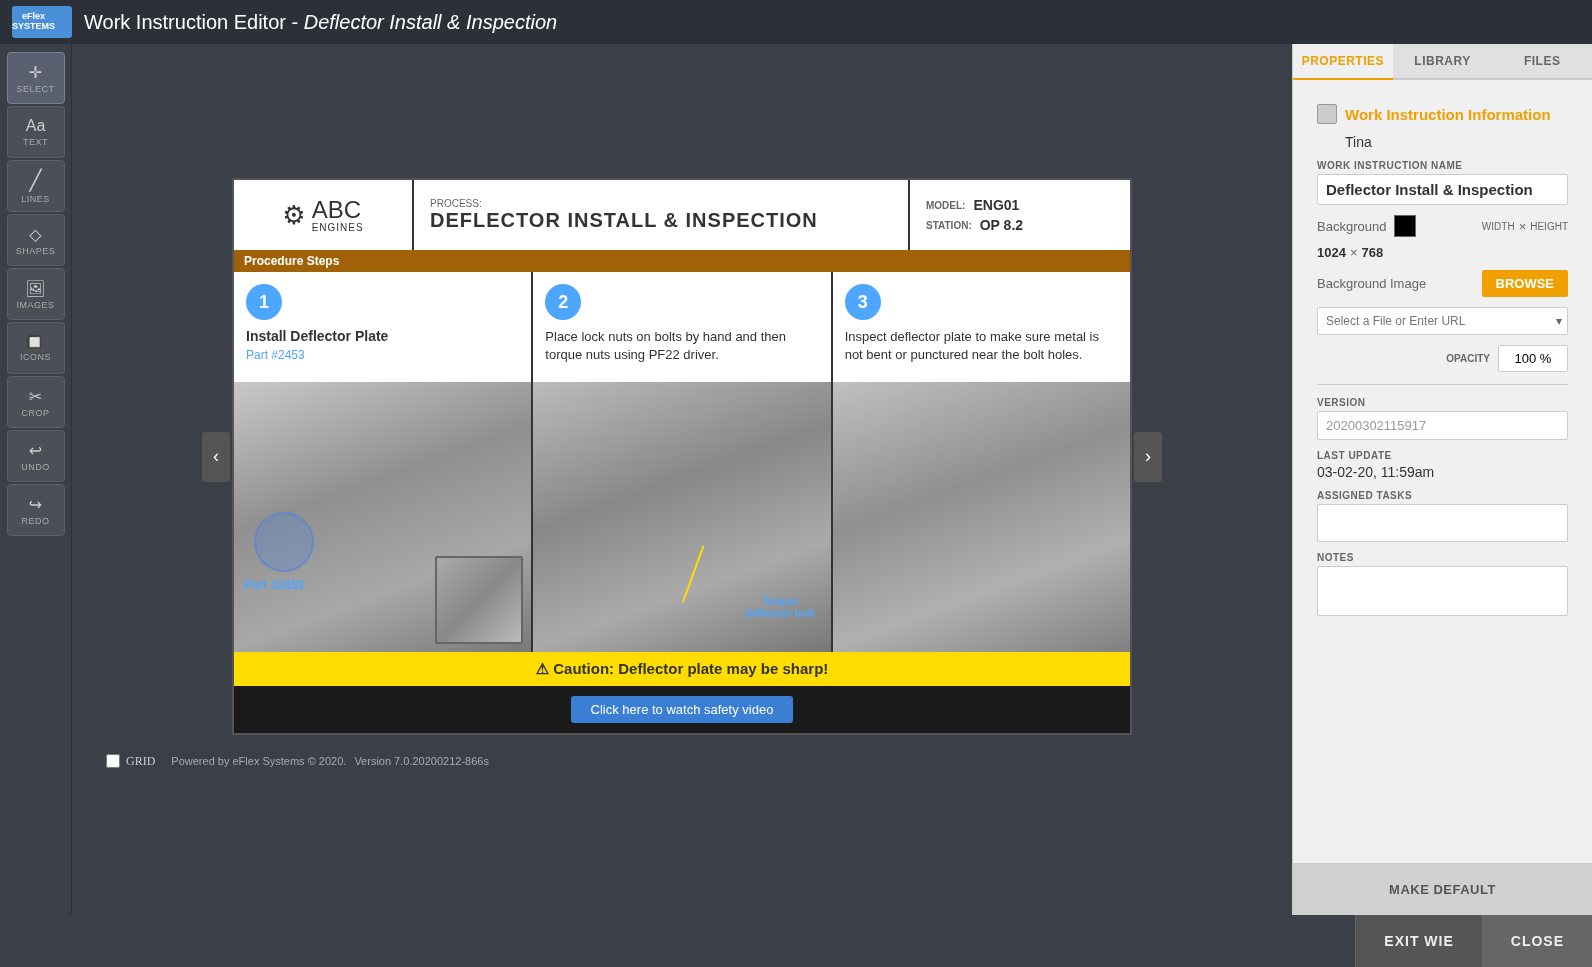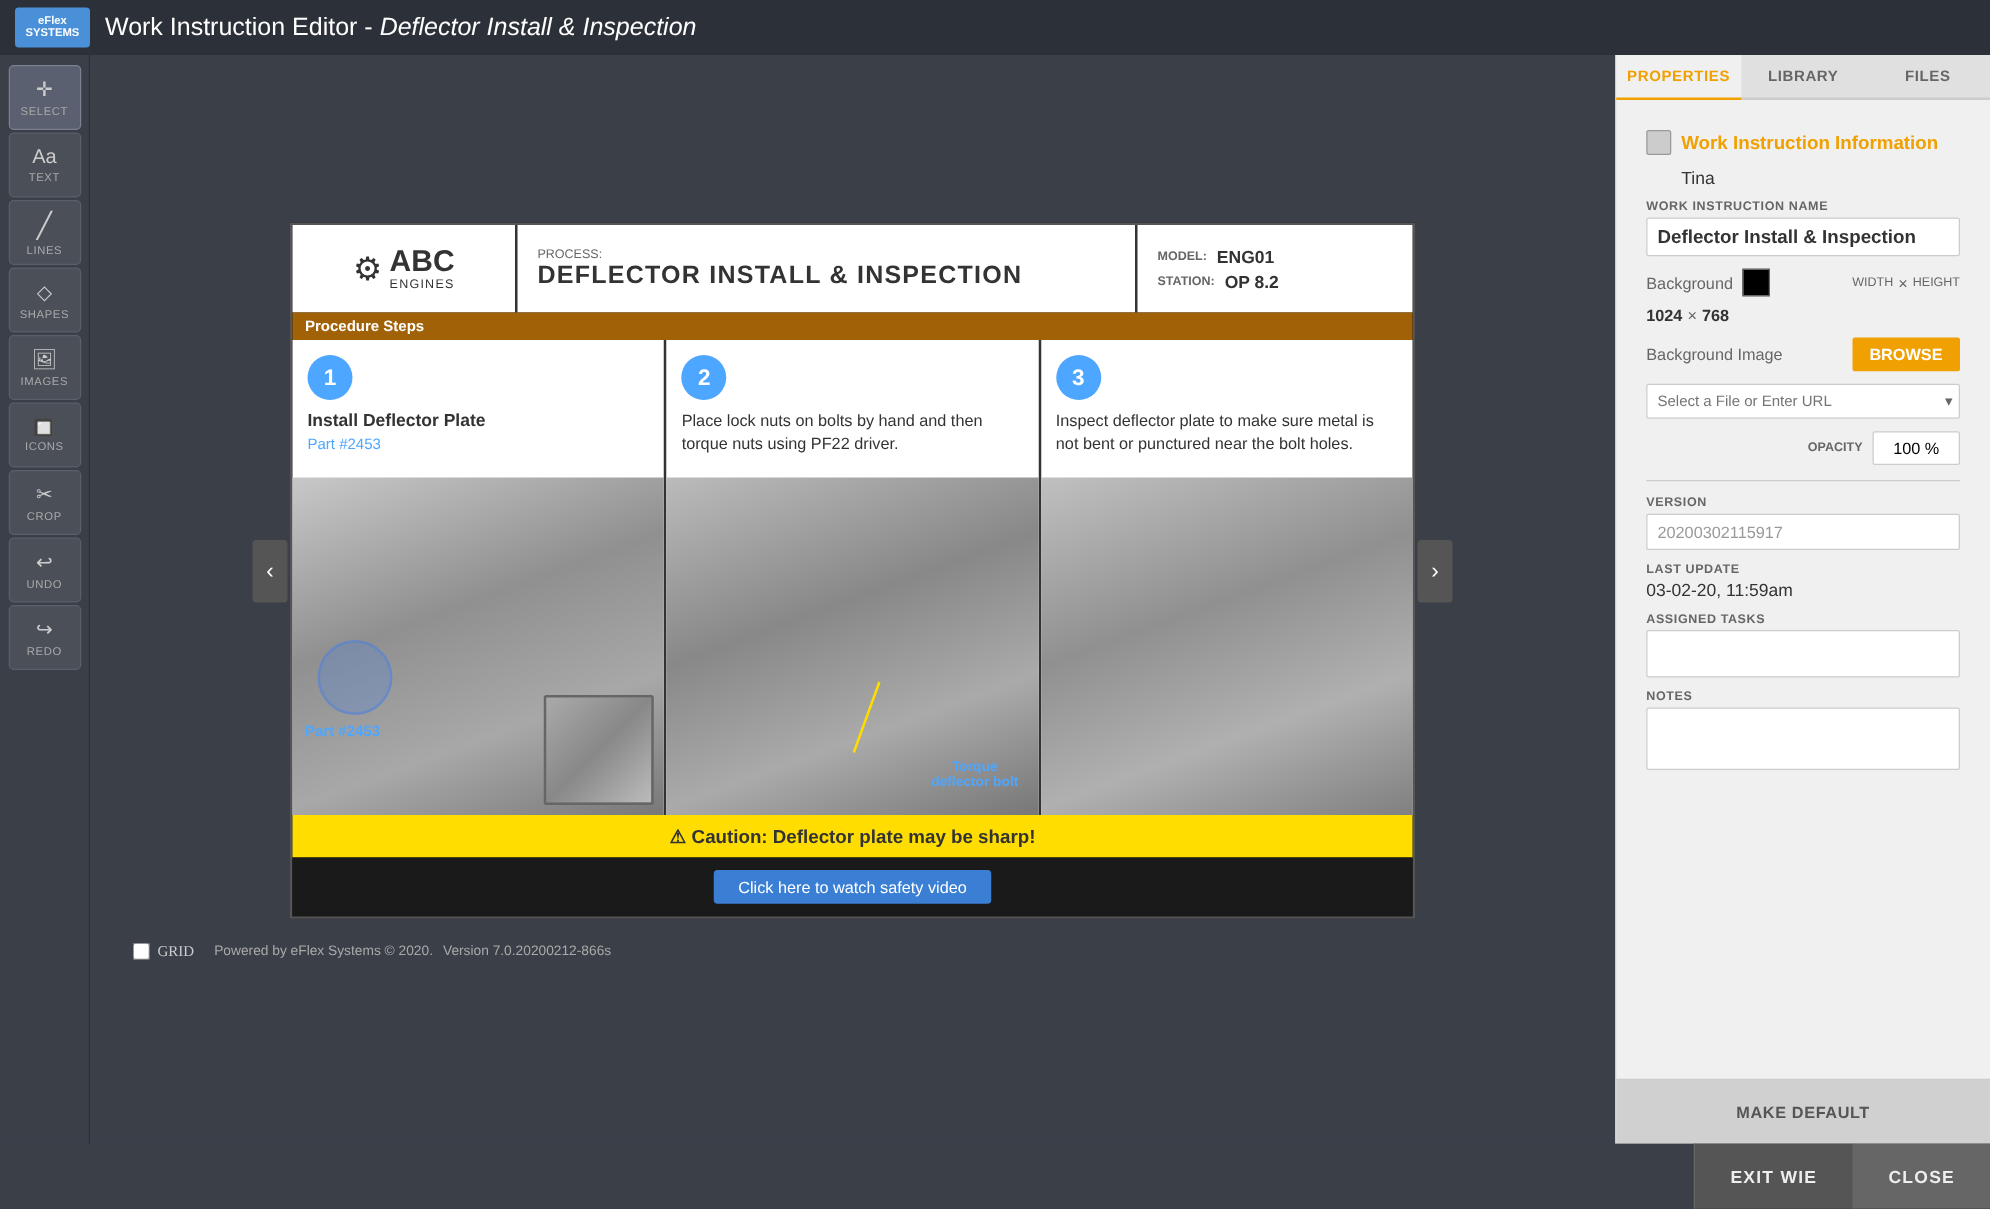--- a/index.html
+++ b/index.html
@@ -1,21 +1,21 @@
 <!DOCTYPE html>
 <html><head>
   <meta charset="utf-8">
   <style>
     * { box-sizing: border-box; margin: 0; padding: 0; }
     body { font-family: Arial, sans-serif; background: #3a3f48; width: 1592px; height: 967px; overflow: hidden; display: flex; flex-direction: column; }
 
     
     .header { background: #2c3038; height: 44px; display: flex; align-items: center; padding: 0 12px; gap: 12px; flex-shrink: 0; }
     .logo-area { display: flex; align-items: center; gap: 8px; }
-    .logo-box { background: #4a90d9; width: 60px; height: 32px; display: flex; align-items: center; justify-content: center; border-radius: 3px; }
+    .logo-box { background: #4a90d9; width: 60px; height: 32px; display: flex; align-items: center; border-radius: 3px; }
     .logo-text { color: white; font-size: 9px; font-weight: bold; text-align: center; line-height: 1.1; }
     .header-title { color: white; font-size: 20px; font-weight: 300; }
     .header-title em { font-style: italic; }
 
     
     .main-layout { display: flex; flex: 1; overflow: hidden; }
 
     
     .left-sidebar { width: 72px; background: #3a3f48; display: flex; flex-direction: column; align-items: center; padding: 8px 0; gap: 2px; flex-shrink: 0; border-right: 1px solid #2c3038; }
     .sidebar-btn { width: 58px; height: 52px; background: #4a4f58; border: 1px solid #5a5f68; border-radius: 4px; display: flex; flex-direction: column; align-items: center; justify-content: center; cursor: pointer; gap: 2px; }
@@ -28,21 +28,21 @@
     .canvas-wrapper { position: relative; }
     .arrow-left, .arrow-right { position: absolute; top: 50%; transform: translateY(-50%); width: 28px; height: 50px; background: #555; border: none; cursor: pointer; display: flex; align-items: center; justify-content: center; color: white; font-size: 18px; z-index: 10; border-radius: 3px; }
     .arrow-left { left: -30px; }
     .arrow-right { right: -30px; }
 
     
     .wi-canvas { width: 900px; background: black; border: 2px solid #555; }
     .wi-header { background: white; display: flex; height: 70px; }
     .wi-logo-section { width: 180px; display: flex; align-items: center; justify-content: center; border-right: 2px solid #333; padding: 8px; }
     .wi-logo-inner { display: flex; align-items: center; gap: 6px; }
-    .wi-logo-text { font-size: 24px; font-weight: bold; color: #333; line-height: 1; }
+    .wi-logo-text { font-size: 24px; font-weight: normal; color: #333; line-height: 1; }
     .wi-logo-sub { font-size: 10px; color: #333; letter-spacing: 1px; }
     .wi-process-section { flex: 1; display: flex; flex-direction: column; justify-content: center; padding: 8px 16px; border-right: 2px solid #333; }
     .wi-process-label { font-size: 10px; color: #666; text-transform: uppercase; }
     .wi-process-name { font-size: 20px; font-weight: bold; color: #333; letter-spacing: 1px; }
     .wi-model-section { width: 220px; display: flex; flex-direction: column; justify-content: center; padding: 8px 16px; gap: 4px; }
     .wi-model-row { display: flex; align-items: center; gap: 8px; }
     .wi-model-label { font-size: 10px; color: #666; font-weight: bold; }
     .wi-model-value { font-size: 14px; font-weight: bold; color: #333; }
 
     .wi-procedure-header { background: #a16207; color: white; font-size: 12px; font-weight: bold; padding: 4px 10px; }
@@ -234,21 +234,21 @@
             </div>
           </div>
 
           <div class="wi-step">
             <div class="wi-step-text">
               <div class="wi-step-num">2</div>
               <div class="wi-step-desc">Place lock nuts on bolts by hand and then torque nuts using PF22 driver.</div>
             </div>
             <div class="wi-step-img img-engine2" style="position:relative; background: linear-gradient(160deg, #bbb 0%, #888 40%, #aaa 70%, #777 100%);">
               <div style="position:absolute; bottom:50px; left:50%; width:2px; height:60px; background:#ffdd00; transform-origin:bottom; transform:rotate(20deg);"></div>
-              <div class="step2-annotation" style="position:absolute; bottom:20px; right:16px; color:#4da6ff; font-size:11px; font-weight:bold; text-align:center;">
+              <div class="step2-annotation" style="position:absolute; bottom:33px; right:16px; color:#4da6ff; font-size:11px; font-weight:bold; text-align:center;">
                 <span>Torque</span><br>
                 <span>deflector bolt</span>
               </div>
             </div>
           </div>
 
           <div class="wi-step">
             <div class="wi-step-text">
               <div class="wi-step-num">3</div>
               <div class="wi-step-desc">Inspect deflector plate to make sure metal is not bent or punctured near the bolt holes.</div>

